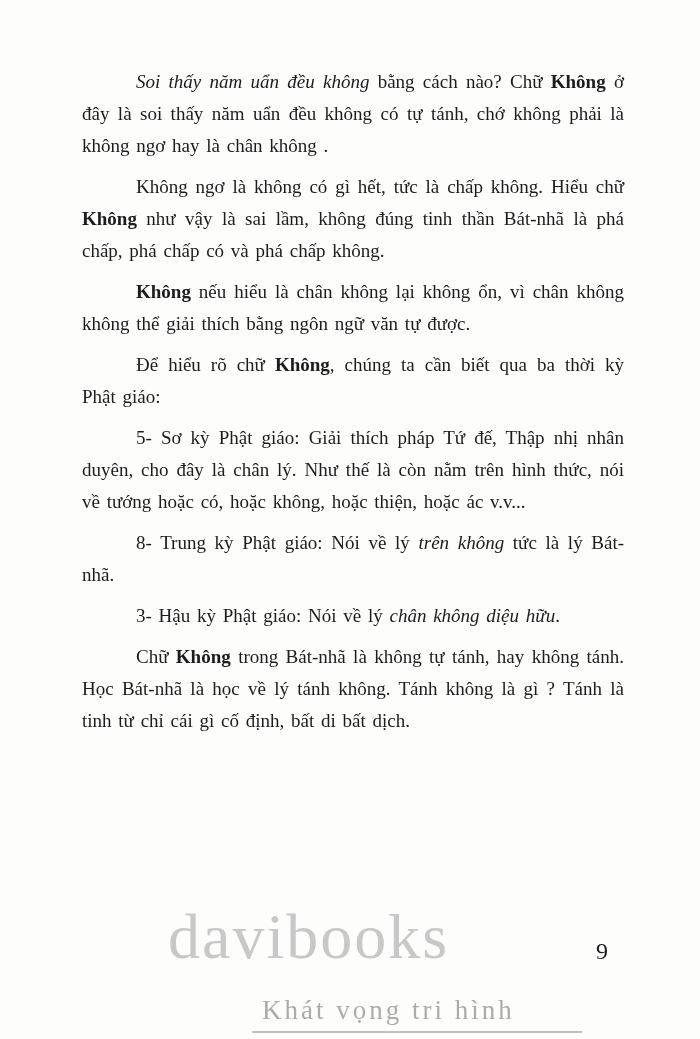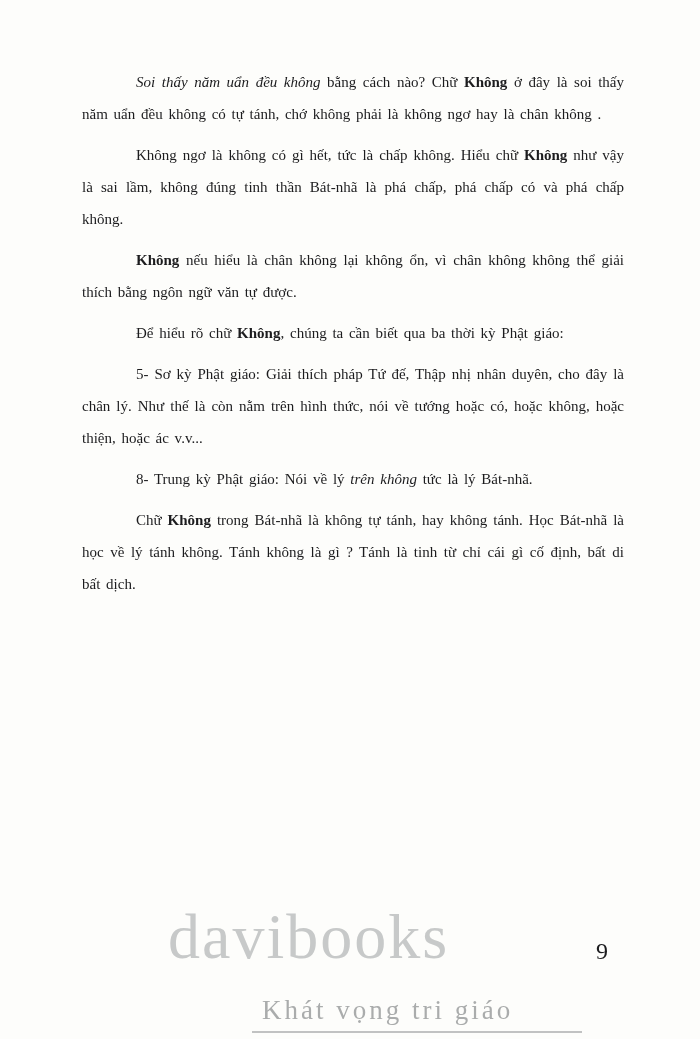--- a/index.html
+++ b/index.html
@@ -20,21 +20,21 @@
     position: absolute;
     left: 82px;
     top: 66px;
     width: 542px;
     z-index: 2;
   }
   .para {
     margin: 0 0 9px 0;
     text-indent: 54px;
     text-align: justify;
-    font-size: 15px;
+    font-size: 19px;
     line-height: 32px;
     color: #1c1c1e;
     word-spacing: 2px;
   }
   .run.normal { font-style: normal; font-weight: normal; }
   .run.bold   { font-weight: bold; }
   .run.italic { font-style: italic; }
   .page-number {
     position: absolute;
     left: 596px;
@@ -80,24 +80,25 @@
 <div class="page">
 
   <div class="text-block">
 
   <p class="para"><span class="run italic">Soi thấy năm uẩn đều không</span><span class="run normal"> bằng cách nào? Chữ </span><span class="run bold">Không</span><span class="run normal"> ở đây là soi thấy năm uẩn đều không có tự tánh, chớ không phải là không ngơ hay là chân không .</span></p>
       <p class="para"><span class="run normal">Không ngơ là không có gì hết, tức là chấp không. Hiểu chữ </span><span class="run bold">Không</span><span class="run normal"> như vậy là sai lầm, không đúng tinh thần Bát-nhã là phá chấp, phá chấp có và phá chấp không.</span></p>
       <p class="para"><span class="run bold">Không</span><span class="run normal"> nếu hiểu là chân không lại không ổn, vì chân không không thể giải thích bằng ngôn ngữ văn tự được.</span></p>
       <p class="para"><span class="run normal">Để hiểu rõ chữ </span><span class="run bold">Không</span><span class="run normal">, chúng ta cần biết qua ba thời kỳ Phật giáo:</span></p>
       <p class="para"><span class="run normal">5- Sơ kỳ Phật giáo: Giải thích pháp Tứ đế, Thập nhị nhân duyên, cho đây là chân lý. Như thế là còn nằm trên hình thức, nói về tướng hoặc có, hoặc không, hoặc thiện, hoặc ác v.v...</span></p>
       <p class="para"><span class="run normal">8- Trung kỳ Phật giáo: Nói về lý </span><span class="run italic">trên không</span><span class="run normal"> tức là lý Bát-nhã.</span></p>
+      <p class="para"><span class="run normal">3- Hậu kỳ Phật giáo: Nói về lý </span><span class="run italic">chân không diệu hữu</span><span class="run normal">.</span></p>
       <p class="para"><span class="run normal">Chữ </span><span class="run bold">Không</span><span class="run normal"> trong Bát-nhã là không tự tánh, hay không tánh. Học Bát-nhã là học về lý tánh không. Tánh không là gì ? Tánh là tinh từ chỉ cái gì cố định, bất di bất dịch.</span></p>
     </div>
 
   <div class="watermark-brand">davibooks</div>
 
-  <div class="watermark-tagline">Khát vọng tri giáo</div>
+  <div class="watermark-tagline">Khát vọng tri hình</div>
 
   <div class="watermark-rule"></div>
 
   <div class="page-number">9</div>
 
 </div>
 
 </body></html>

